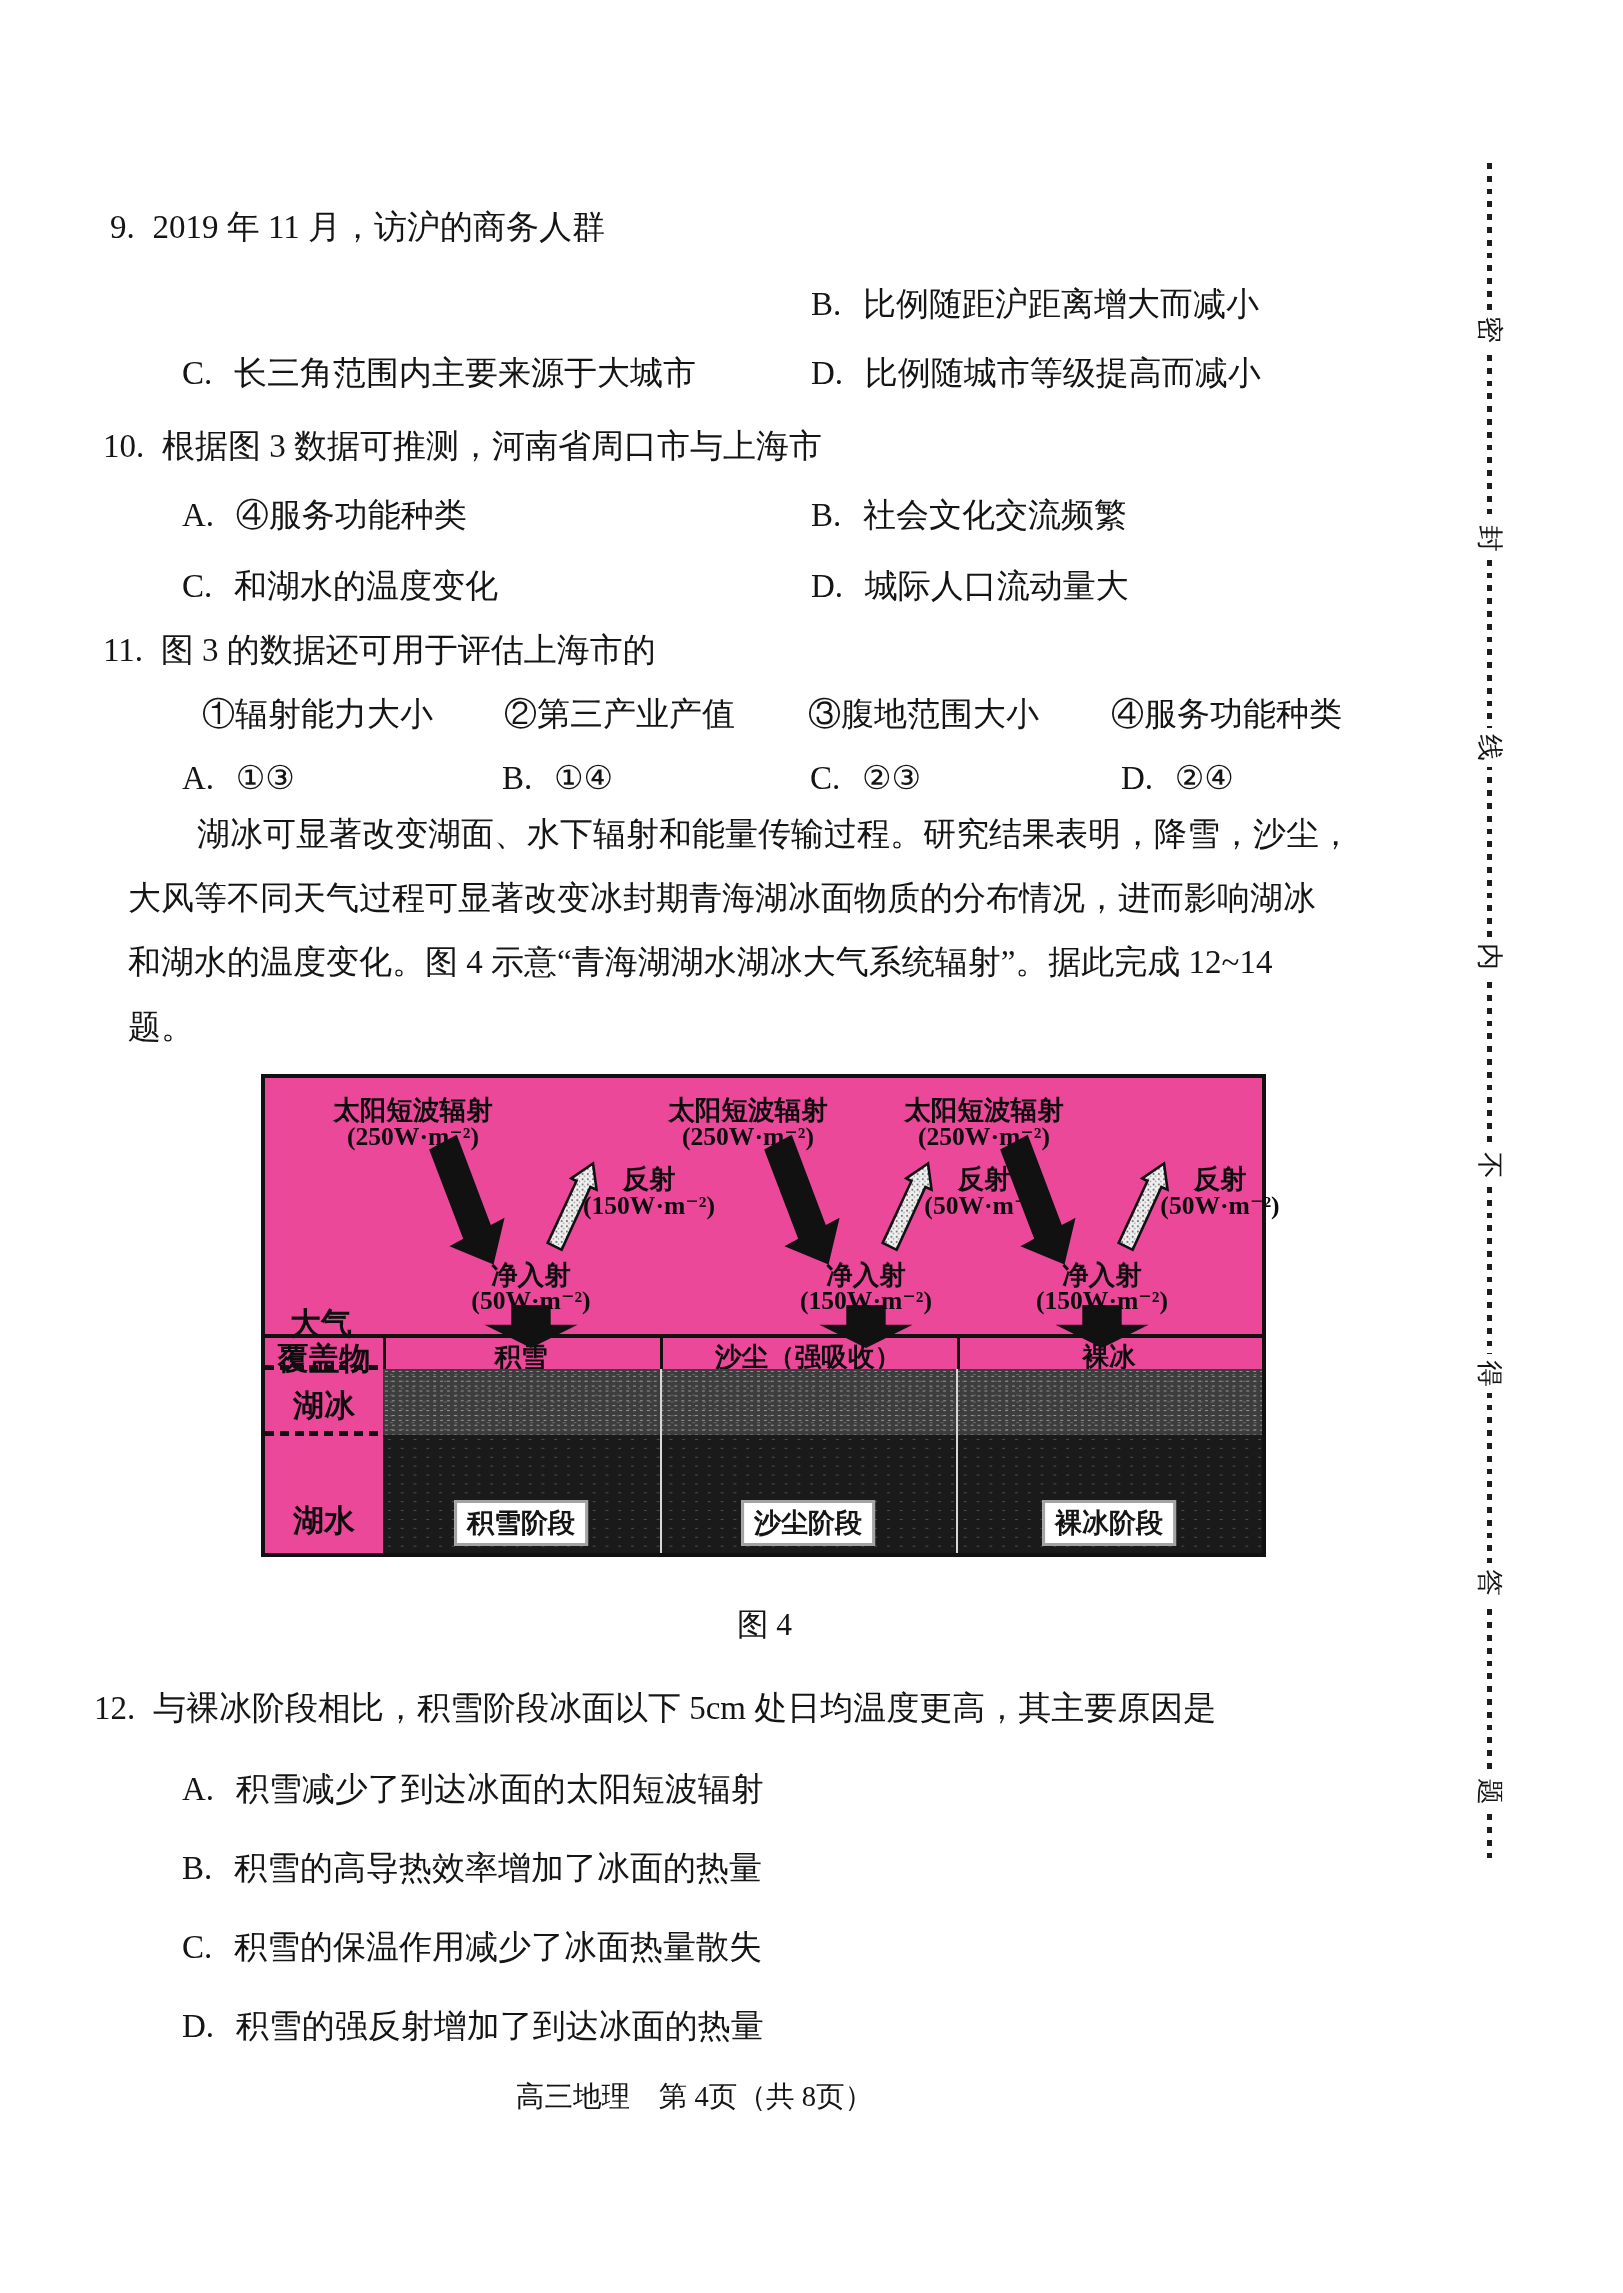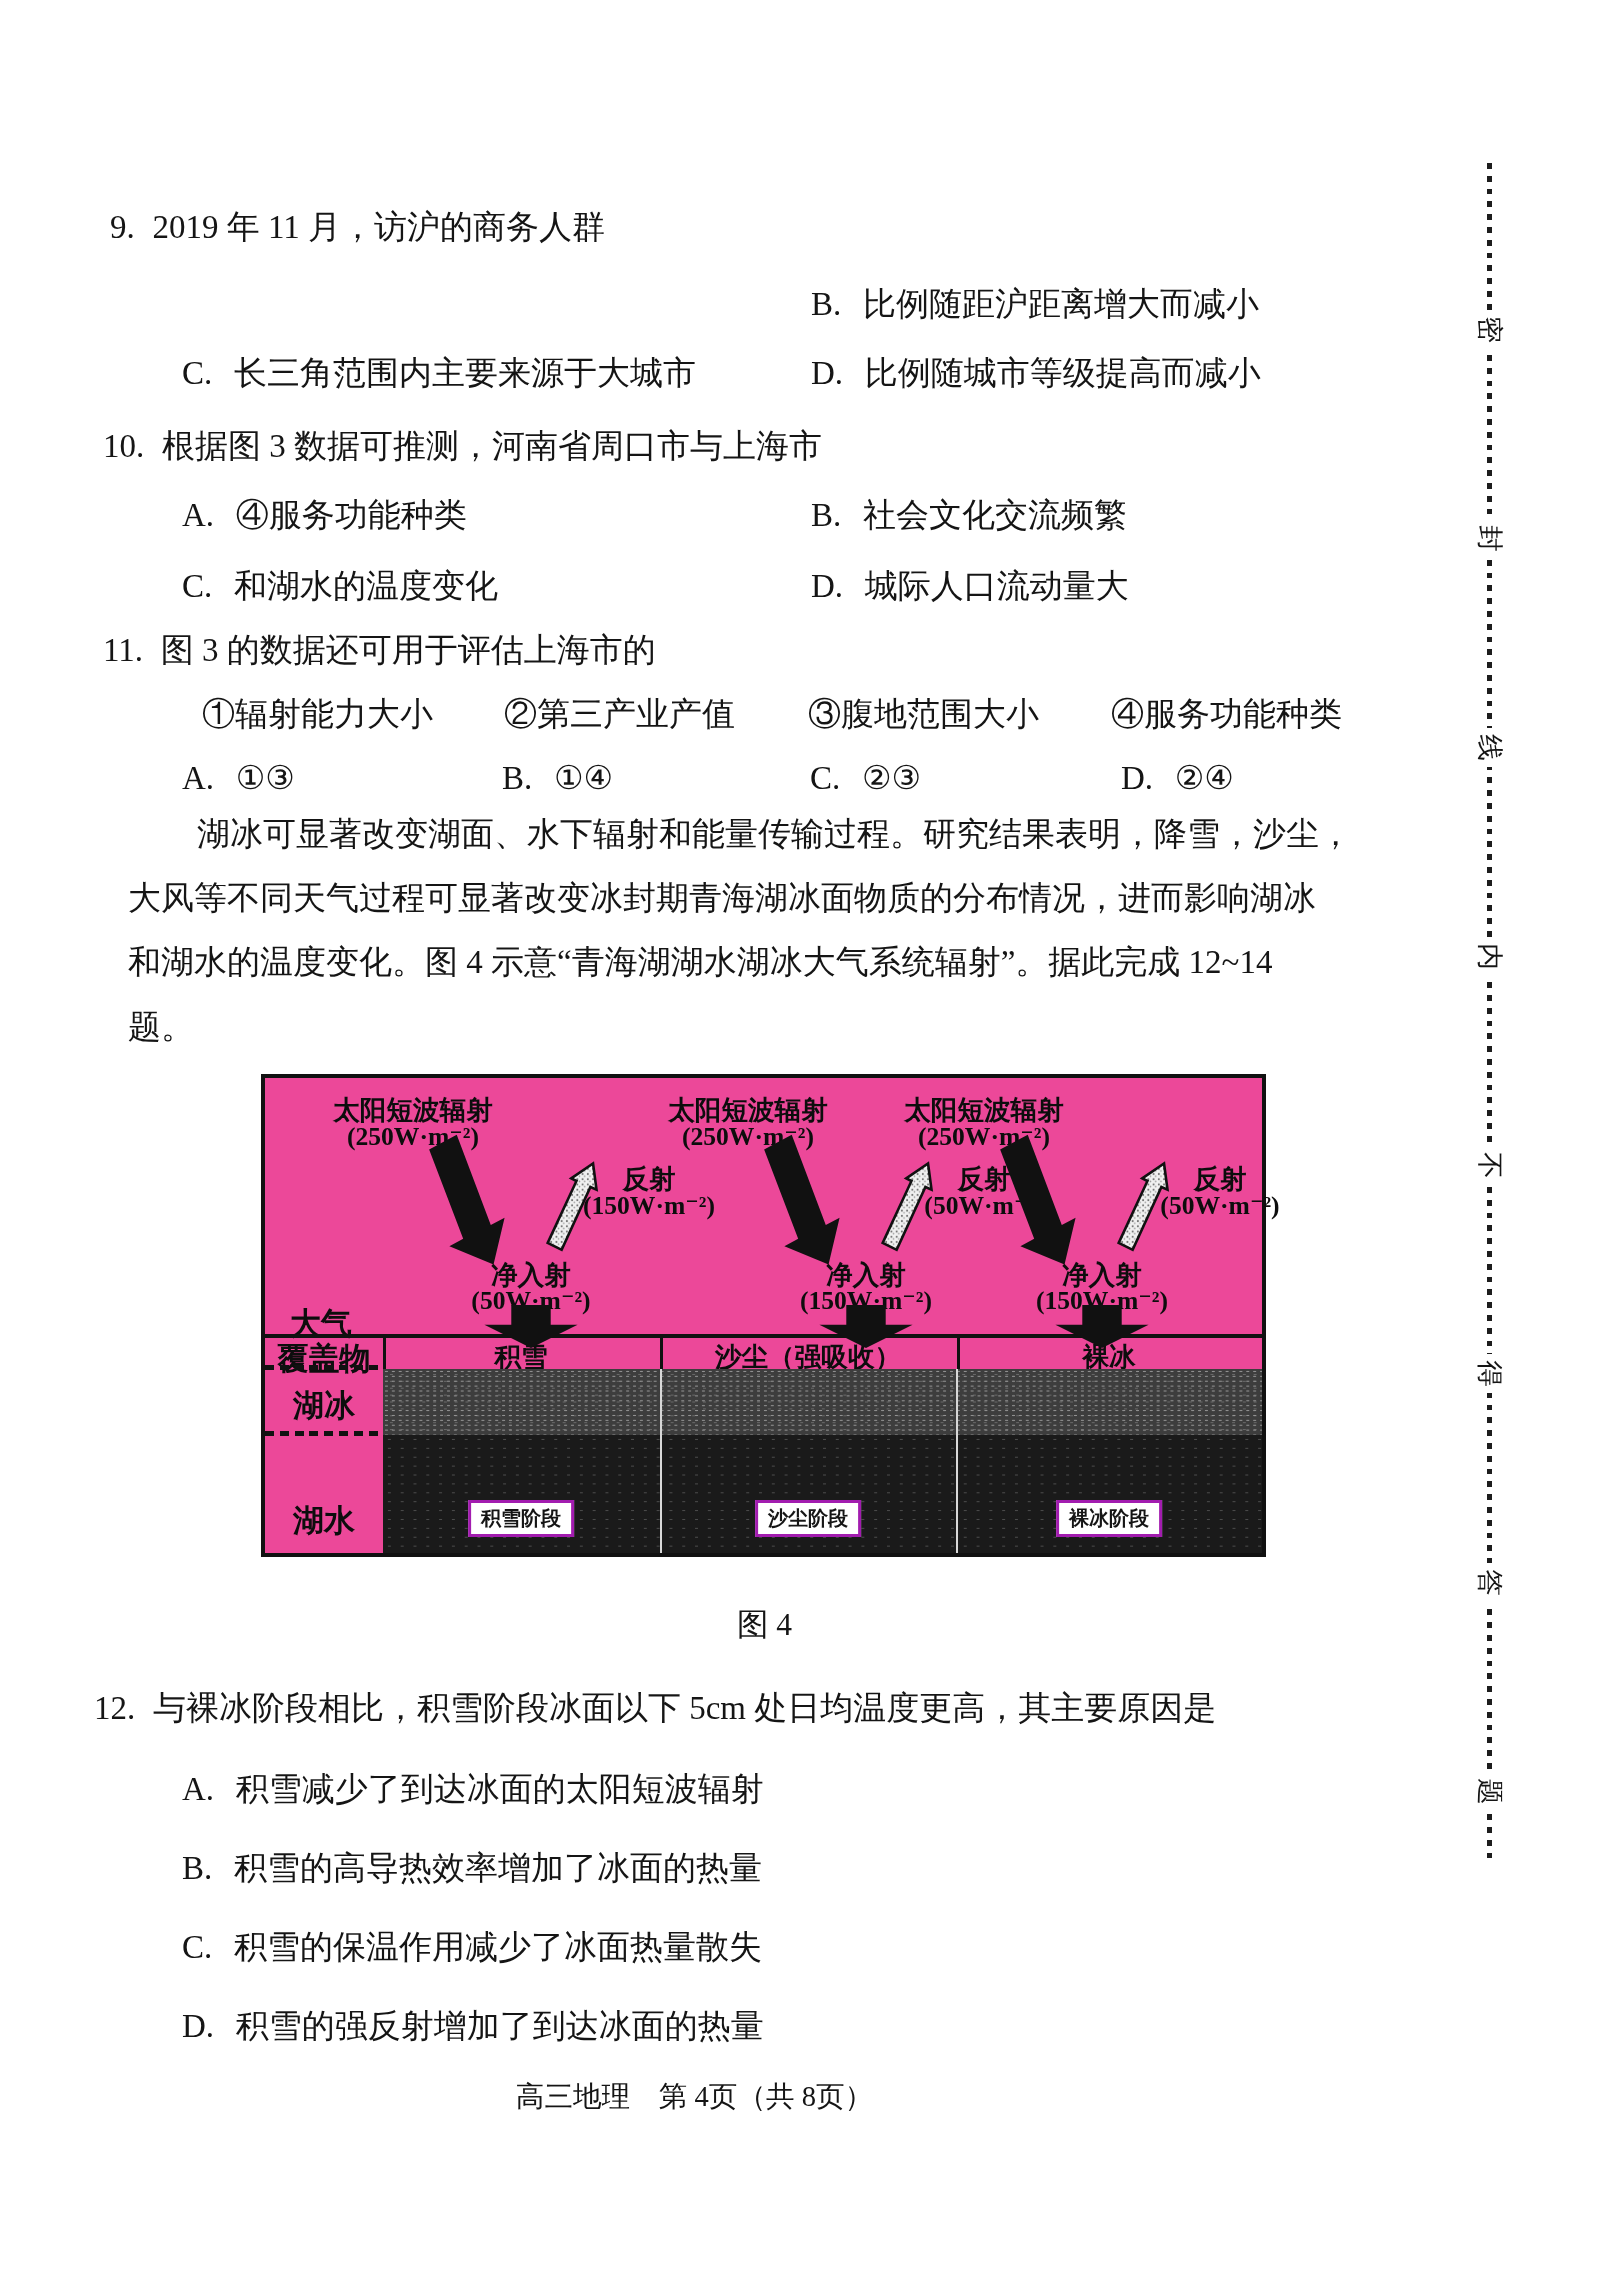--- a/index.html
+++ b/index.html
@@ -24,22 +24,22 @@
   .ice{height:66px;background-color:#3d3d3d;
        background-image:radial-gradient(#949494 1px,transparent 1.4px),radial-gradient(#6a6a6a 1px,transparent 1.4px);
        background-size:6.9px 4.9px,10.8px 6.9px;background-position:0 0,3px 2px;}
   .water{height:118px;background-color:#1a1a1a;
        background-image:radial-gradient(#4d4d4d 1px,transparent 1.3px);background-size:12.8px 8.9px;}
   .wline{position:absolute;top:0;width:2px;height:184px;background:#d8d8d8;}
   .hdash{position:absolute;left:0;width:118px;height:4.9px;
        background:repeating-linear-gradient(to right,#111 0 8.9px,transparent 8.9px 14.8px);}
   .sidelab{position:absolute;transform:translateX(-50%);font-family:"Liberation Sans","DejaVu Sans",sans-serif;
        font-weight:bold;font-size:31px;color:#0d0d0d;white-space:nowrap;}
-  .stage{position:absolute;top:422px;transform:translateX(-50%);border:3px solid #a21caf;background:#fff;
-       font-family:"Liberation Sans","DejaVu Sans",sans-serif;font-weight:bold;font-size:20px;
+  .stage{position:absolute;top:422px;transform:translateX(-50%);border:3px solid #a3a3a3;background:#fff;
+       font-family:"Liberation Sans","DejaVu Sans",sans-serif;font-weight:bold;font-size:27px;
        padding:2px 9.9px;white-space:nowrap;z-index:3;}
   .caption{position:absolute;left:261px;top:1604px;width:1007px;text-align:center;font-size:31.5px;}
 
   
   .vdots{position:absolute;left:1487px;top:163px;width:4.9px;height:1699px;
        background:repeating-linear-gradient(to bottom,#1d1d1d 0 5.9px,transparent 5.9px 12.8px);z-index:1;}
   .sealch{position:absolute;left:1470px;width:39px;height:41px;line-height:41px;text-align:center;
        transform:rotate(90deg);background:#fff;font-size:26.6px;z-index:2;}
 
   .footer{position:absolute;left:0;top:2077px;width:1389px;text-align:center;font-size:28.6px;}

